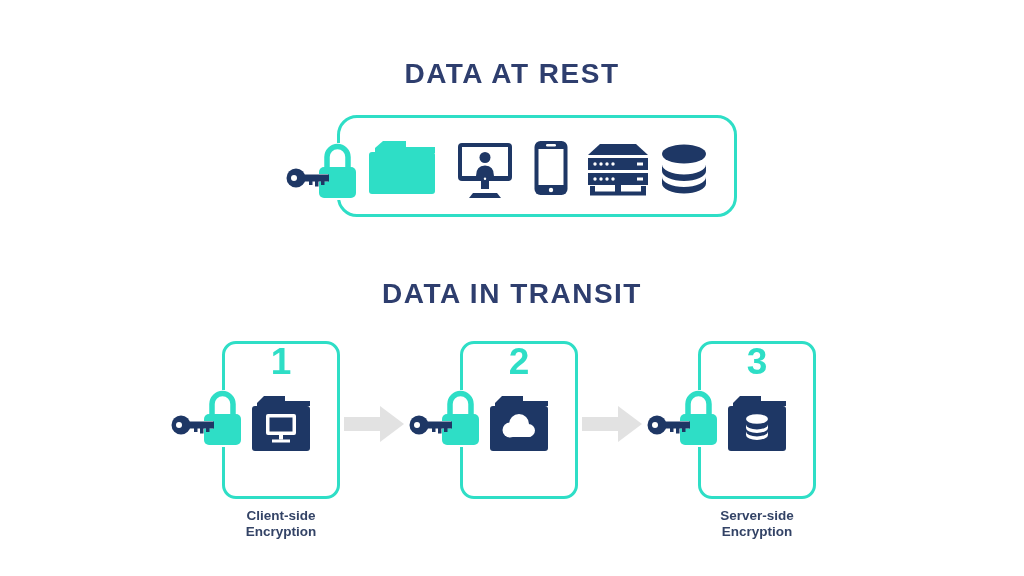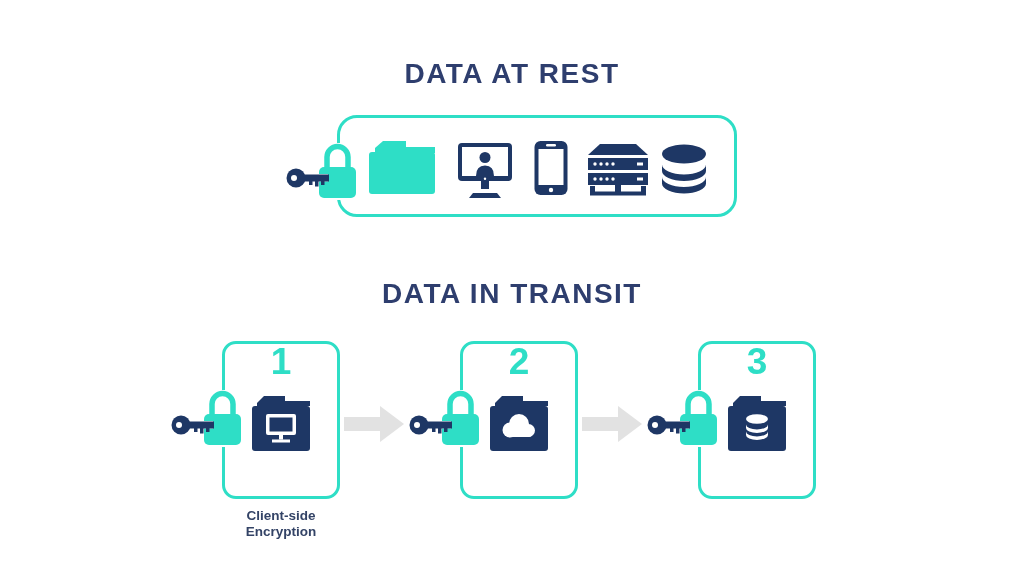--- a/index.html
+++ b/index.html
@@ -157,20 +157,21 @@
     <span class="step-folder">
       <svg width="68" height="61" viewBox="0 0 68 61">
         <polygon points="10,13 10,10 17,3 38,3 38,13" class="fill-navy"></polygon>
         <rect x="38" y="8" width="25" height="5" class="fill-navy"></rect>
         <rect x="5" y="13" width="58" height="45" rx="3" class="fill-navy"></rect>
         <ellipse cx="34" cy="26" rx="11" ry="4.8" class="fill-white"></ellipse>
         <path d="M23 31.5 A11 5 0 0 0 45 31.5 L45 35 A11 5 0 0 1 23 35 Z" class="fill-white"></path>
         <path d="M23 38.5 A11 5 0 0 0 45 38.5 L45 42 A11 5 0 0 1 23 42 Z" class="fill-white"></path>
       </svg>
     </span>
+    <div class="step-label">Server-side Encryption</div>
   </div>
 
   <span class="abs" style="left:171px;top:383px;">
     <svg width="74" height="64" viewBox="0 0 74 64">
       <rect x="30" y="7" width="44" height="57" class="fill-white"></rect>
       <path d="M41 34 L41 21 A10.5 10.5 0 0 1 62 21 L62 34" class="stroke-teal" stroke-width="5.5"></path>
       <rect x="33" y="31" width="37" height="31" rx="5" class="fill-teal"></rect>
       <rect x="33" y="38" width="9" height="7.5" class="fill-white"></rect>
       <circle cx="10" cy="42" r="9.5" class="fill-navy"></circle>
       <circle cx="8" cy="42" r="3" class="fill-white"></circle>

